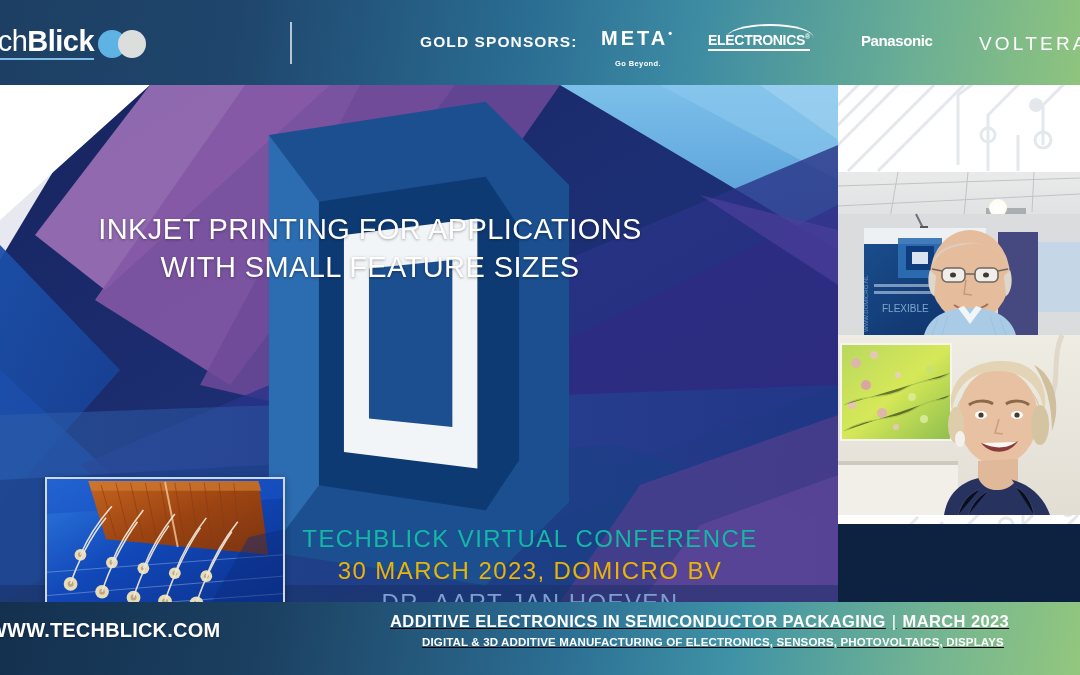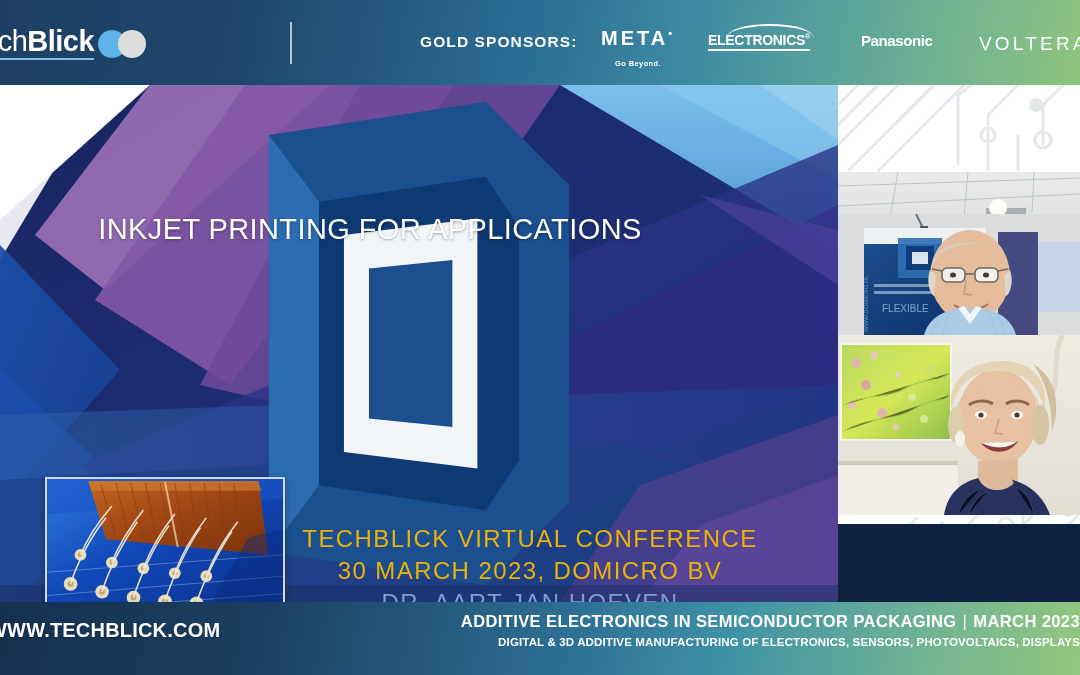--- a/index.html
+++ b/index.html
@@ -100,21 +100,21 @@
     position:absolute; left:45px; top:392px; width:240px; height:140px;
     border:2px solid #cfd8e8; overflow:hidden; background:#1046b4;
     box-shadow:0 2px 7px rgba(0,0,0,.3);
   }
   .thumb svg{ position:absolute; left:0; top:0; width:100%; height:100%; }
 
   .slide-sub{
     position:absolute; left:270px; top:438px; width:520px;
     text-align:center; line-height:1.33;
   }
-  .sub-l1{ font-size:24px; color:#eab308; letter-spacing:1.4px; display:block; }
+  .sub-l1{ font-size:24px; color:#14b8a6; letter-spacing:1.4px; display:block; }
   .sub-l2{ font-size:24px; color:#eab308; letter-spacing:1.4px; display:block; }
   .sub-l3{ font-size:24px; color:#7f9fd0; letter-spacing:1.4px; display:block; }
 
   
   .video-panel{
     position:absolute; left:838px; top:85px; width:242px; height:439px;
     background:#a16207; overflow:hidden;
   }
   .circuit-bg{ position:absolute; left:0; top:0; width:242px; height:517px; }
 
@@ -129,21 +129,21 @@
     background:linear-gradient(100deg,#14304f 0%,#1b3f60 24%,#2c6e93 52%,
                                #3f93a6 68%,#73b492 86%,#93c77e 100%);
     overflow:hidden;
   }
   .footer-url{
     position:absolute; left:-12px; top:619px;
     font-size:20px; font-weight:700; color:#ffffff; letter-spacing:.2px;
     white-space:nowrap; text-shadow:0 1px 2px rgba(0,0,0,.3);
   }
   .footer-center{
-    position:absolute; left:390px; top:612px; width:690px; text-align:right;
+    position:absolute; left:390px; top:612px; width:690px; text-align:left;text-decoration:underline;
   }
   .footer-main{
     display:block; font-size:16.5px; font-weight:700; color:#ffffff;
     letter-spacing:.4px; white-space:nowrap;
   }
   .footer-sub{
     display:block; font-size:11.5px; font-weight:700; color:#ffffff;
     letter-spacing:.15px; white-space:nowrap; margin-top:5px;padding-left:32px;
   }
   .footer-pipe{ padding:0 6px; font-weight:400; }
@@ -250,20 +250,21 @@
     <svg class="domicro-logo" viewBox="0 0 44 62">
       <polygon points="4,6 30,2 40,12 40,50 30,60 4,56" fill="#1b4f8f"></polygon>
       <polygon points="10,14 30,11 34,17 34,45 30,51 10,48" fill="#0e3a73"></polygon>
       <polygon points="13,18 29,16 29,46 13,44" fill="#ffffff" opacity=".95"></polygon>
       <polygon points="16,22 26,21 26,41 16,40" fill="#1b4f8f"></polygon>
       <polygon points="4,6 10,14 10,48 4,56" fill="#2f6fb5" opacity=".9"></polygon>
     </svg>
 
     <div class="slide-title">
       <span>INKJET PRINTING FOR APPLICATIONS</span><br>
+      <span>WITH SMALL FEATURE SIZES</span>
     </div>
 
     <div class="thumb">
       <svg viewBox="0 0 240 140" preserveAspectRatio="none">
         <defs>
           <linearGradient id="gSub" x1="0" y1="0" x2="1" y2="1">
             <stop offset="0" stop-color="#2f7be0"></stop>
             <stop offset="0.45" stop-color="#1147b8"></stop>
             <stop offset="1" stop-color="#0b2f86"></stop>
           </linearGradient>

